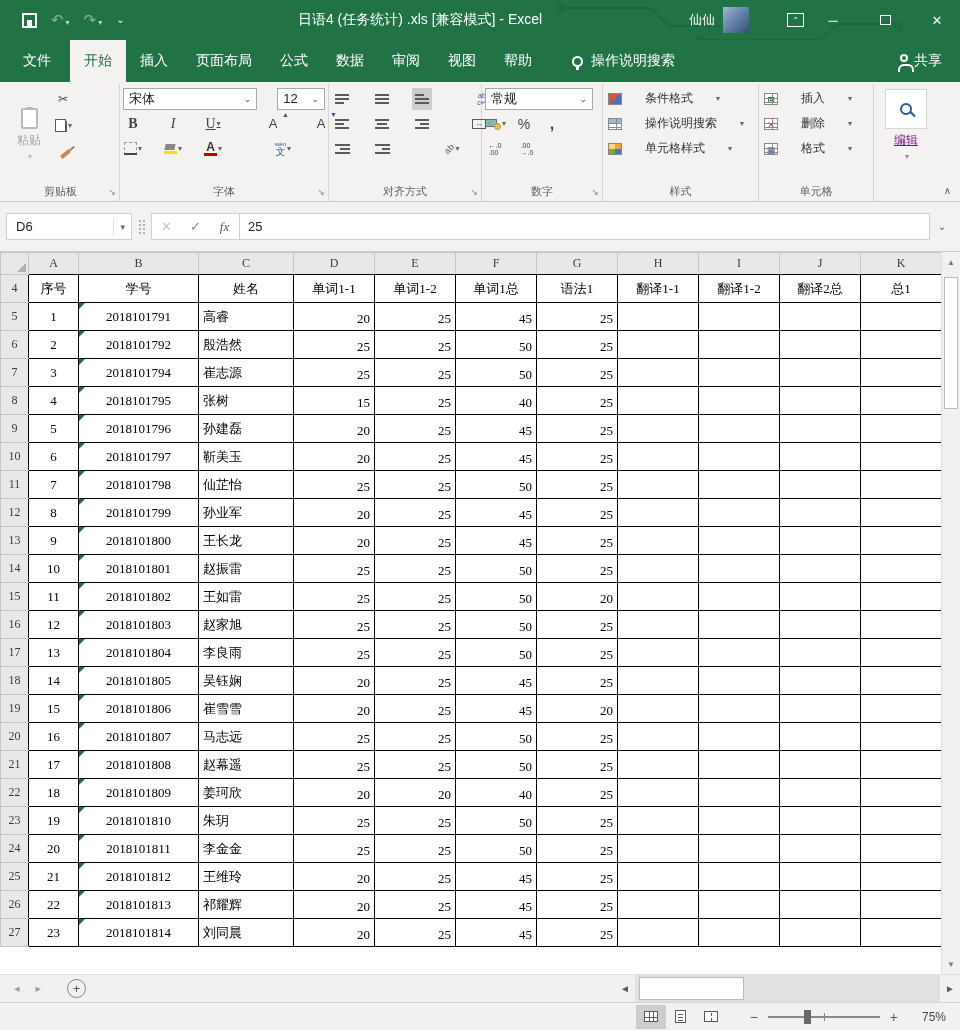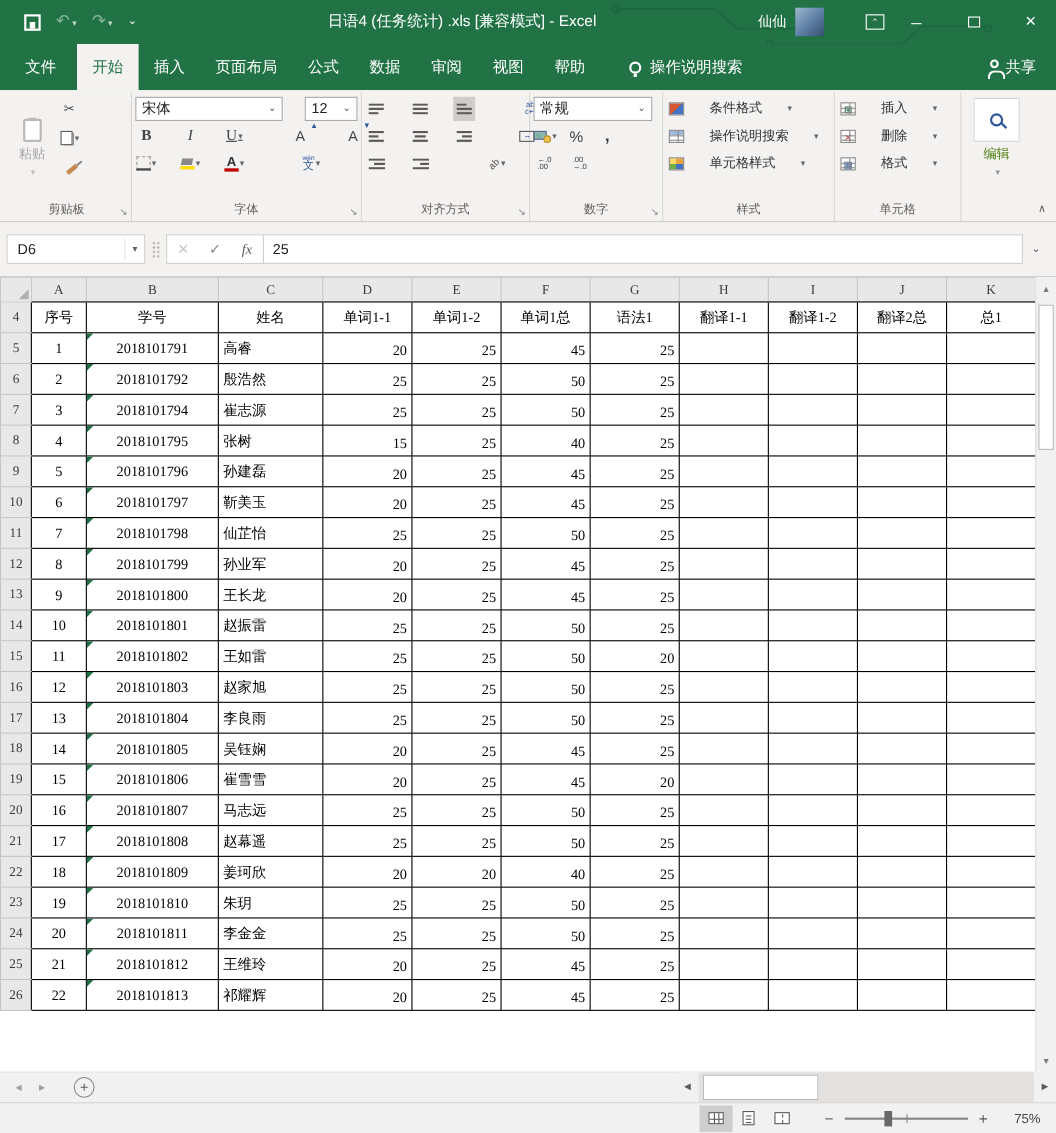--- a/index.html
+++ b/index.html
@@ -106,21 +106,21 @@
                 linear-gradient(#8a8886,#8a8886) 7px 0/1px 100% no-repeat;}
   .sqic.cs{background:conic-gradient(#e8a33d 0 25%,#4472c4 0 50%,#70ad47 0 75%,#ffd966 0 100%);}
   .sqic .mark{position:absolute;font-size:9px;line-height:12px;width:100%;text-align:center;font-weight:bold;}
   .mark.ins{color:#1e7145;} .mark.del{color:#c8373e;} .mark.fmt{color:#2b579a;}
 
   
   .editbtn{width:58px;display:flex;flex-direction:column;align-items:center;padding-top:3px;gap:3px;}
   .zoombox{width:42px;height:40px;background:#fff;border:1px solid var(--line);display:flex;align-items:center;justify-content:center;}
   .ic-zoom{width:12px;height:12px;border:2px solid #2b579a;border-radius:50%;position:relative;}
   .ic-zoom::after{content:"";position:absolute;width:7px;height:2px;background:#2b579a;transform:rotate(45deg);right:-6px;bottom:-2px;}
-  .editbtn .elabel{font-size:12px;color:#4d7c0f;}
+  .editbtn .elabel{font-size:12px;color:#701a75;text-decoration:underline;}
   .collapse{position:absolute;right:9px;bottom:5px;font-size:10px;color:#5c5a58;}
 
   
   .fbar{height:50px;background:var(--ribbon-bg);border-bottom:1px solid #cfcdcb;display:flex;align-items:center;padding:0 6px;}
   .namebox{width:126px;height:27px;background:#fff;border:1px solid #d2d0ce;display:flex;align-items:center;padding-left:9px;font-size:13px;color:#222;}
   .namebox .dd{margin-left:auto;font-size:9px;color:#666;border-left:1px solid #e4e2e0;padding:4px 6px;}
   .dots{width:7px;height:16px;margin:0 6px;background-image:radial-gradient(#b5b3b1 1px,transparent 1.2px);background-size:4px 4px;}
   .fxgroup{height:27px;background:#fff;border:1px solid #d2d0ce;display:flex;align-items:center;}
   .fxb{width:29px;text-align:center;font-size:13px;color:#8a8886;}
   .fxb.fx{font-family:"Liberation Serif","DejaVu Serif",serif;font-style:italic;color:#5c5a58;}
@@ -876,20 +876,34 @@
           <td class="cc">祁耀辉</td>
           <td class="cn">20</td>
           <td class="cn">25</td>
           <td class="cn">45</td>
           <td class="cn">25</td>
           <td class="cn"></td>
           <td class="cn"></td>
           <td class="cn"></td>
           <td class="cn"></td>
         </tr>
+        <tr>
+          <th class="rowhdr">27</th>
+          <td class="ca">23</td>
+          <td class="cb tri">2018101814</td>
+          <td class="cc">刘同晨</td>
+          <td class="cn">20</td>
+          <td class="cn">25</td>
+          <td class="cn">45</td>
+          <td class="cn">25</td>
+          <td class="cn"></td>
+          <td class="cn"></td>
+          <td class="cn"></td>
+          <td class="cn"></td>
+        </tr>
       </tbody>
   </table>
   <div class="vscroll">
     <div class="varrow">▲</div>
     <div class="vthumb"></div>
     <div class="varrow dn">▼</div>
   </div>
 </div>
 
 <div class="sheetbar">

